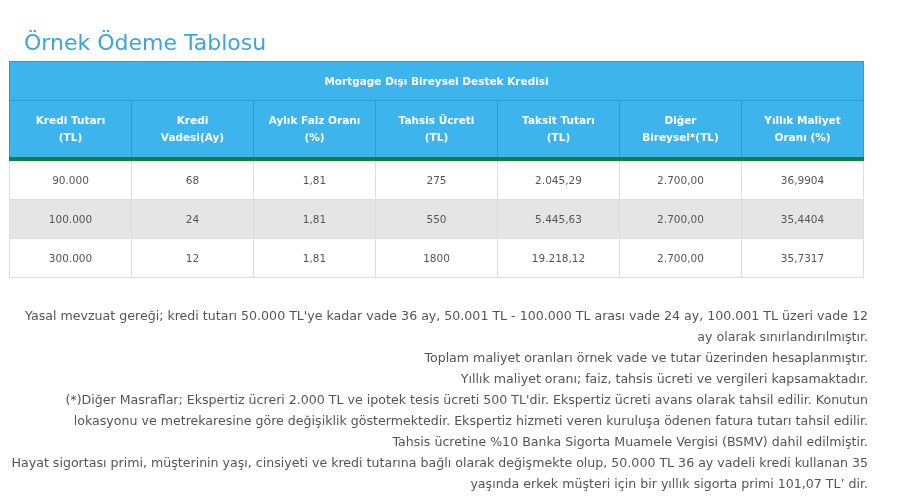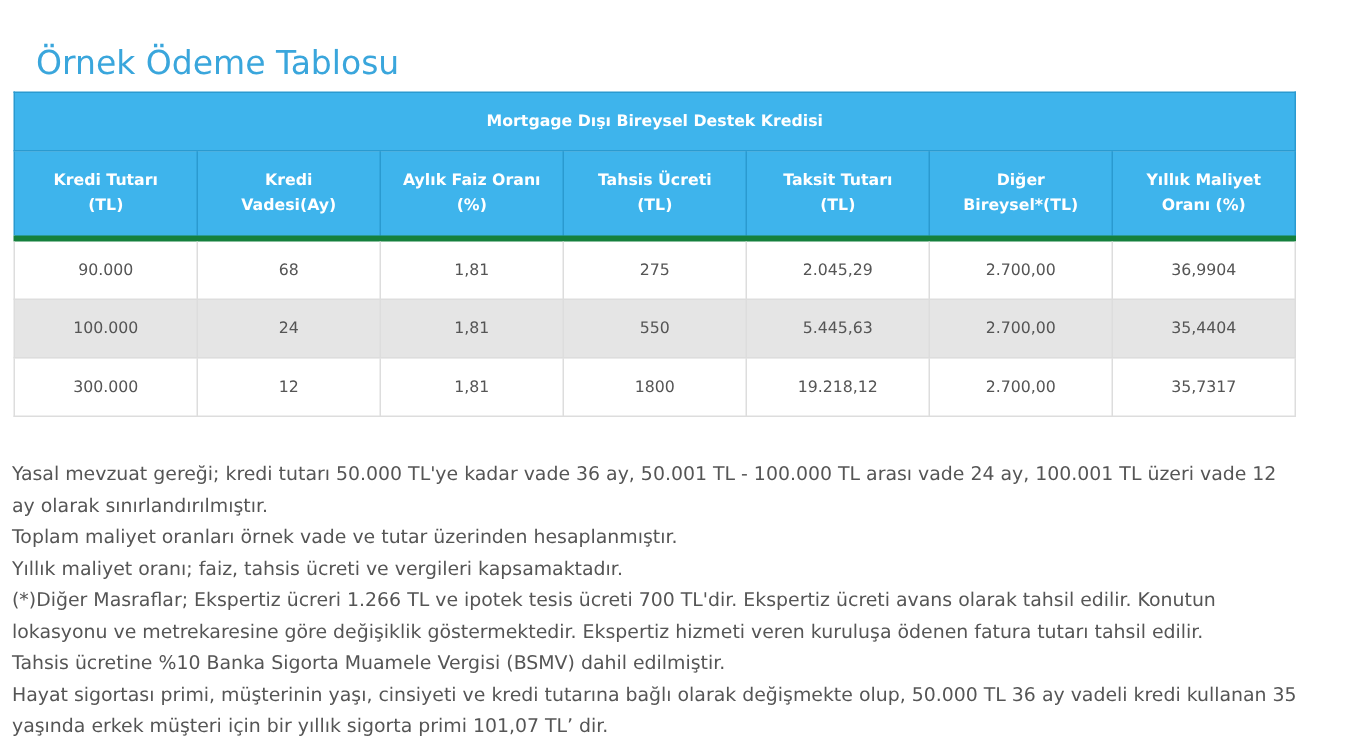--- a/index.html
+++ b/index.html
@@ -67,20 +67,21 @@
     }
     .notes {
       position: absolute;
       left: 8px;
       top: 305px;
       width: 860px;
       font-size: 12.6px;
       line-height: 21px;
       color: #555555;
       font-family: "DejaVu Sans", sans-serif;
+      text-align: right;
     }
     .notes p {
       margin: 0;
     }
   </style>
 </head>
 <body>
 
 <h1 class="page-title">Örnek Ödeme Tablosu</h1>
 
@@ -127,16 +128,16 @@
       <td>2.700,00</td>
       <td>35,7317</td>
     </tr>
   </tbody>
 </table>
 
 <div class="notes">
   <p>Yasal mevzuat gereği; kredi tutarı 50.000 TL'ye kadar vade 36 ay, 50.001 TL - 100.000 TL arası vade 24 ay, 100.001 TL üzeri vade 12 ay olarak sınırlandırılmıştır.</p>
   <p>Toplam maliyet oranları örnek vade ve tutar üzerinden hesaplanmıştır.</p>
   <p>Yıllık maliyet oranı; faiz, tahsis ücreti ve vergileri kapsamaktadır.</p>
-  <p>(*)Diğer Masraflar; Ekspertiz ücreri 1.266 TL ve ipotek tesis ücreti 700 TL'dir. Ekspertiz ücreti avans olarak tahsil edilir. Konutun lokasyonu ve metrekaresine göre değişiklik göstermektedir. Ekspertiz hizmeti veren kuruluşa ödenen fatura tutarı tahsil edilir.</p>
+  <p>(*)Diğer Masraflar; Ekspertiz ücreri 2.000 TL ve ipotek tesis ücreti 500 TL'dir. Ekspertiz ücreti avans olarak tahsil edilir. Konutun lokasyonu ve metrekaresine göre değişiklik göstermektedir. Ekspertiz hizmeti veren kuruluşa ödenen fatura tutarı tahsil edilir.</p>
   <p>Tahsis ücretine %10 Banka Sigorta Muamele Vergisi (BSMV) dahil edilmiştir.</p>
   <p>Hayat sigortası primi, müşterinin yaşı, cinsiyeti ve kredi tutarına bağlı olarak değişmekte olup, 50.000 TL 36 ay vadeli kredi kullanan 35 yaşında erkek müşteri için bir yıllık sigorta primi 101,07 TL’ dir.</p>
 </div>
 
 </body></html>

